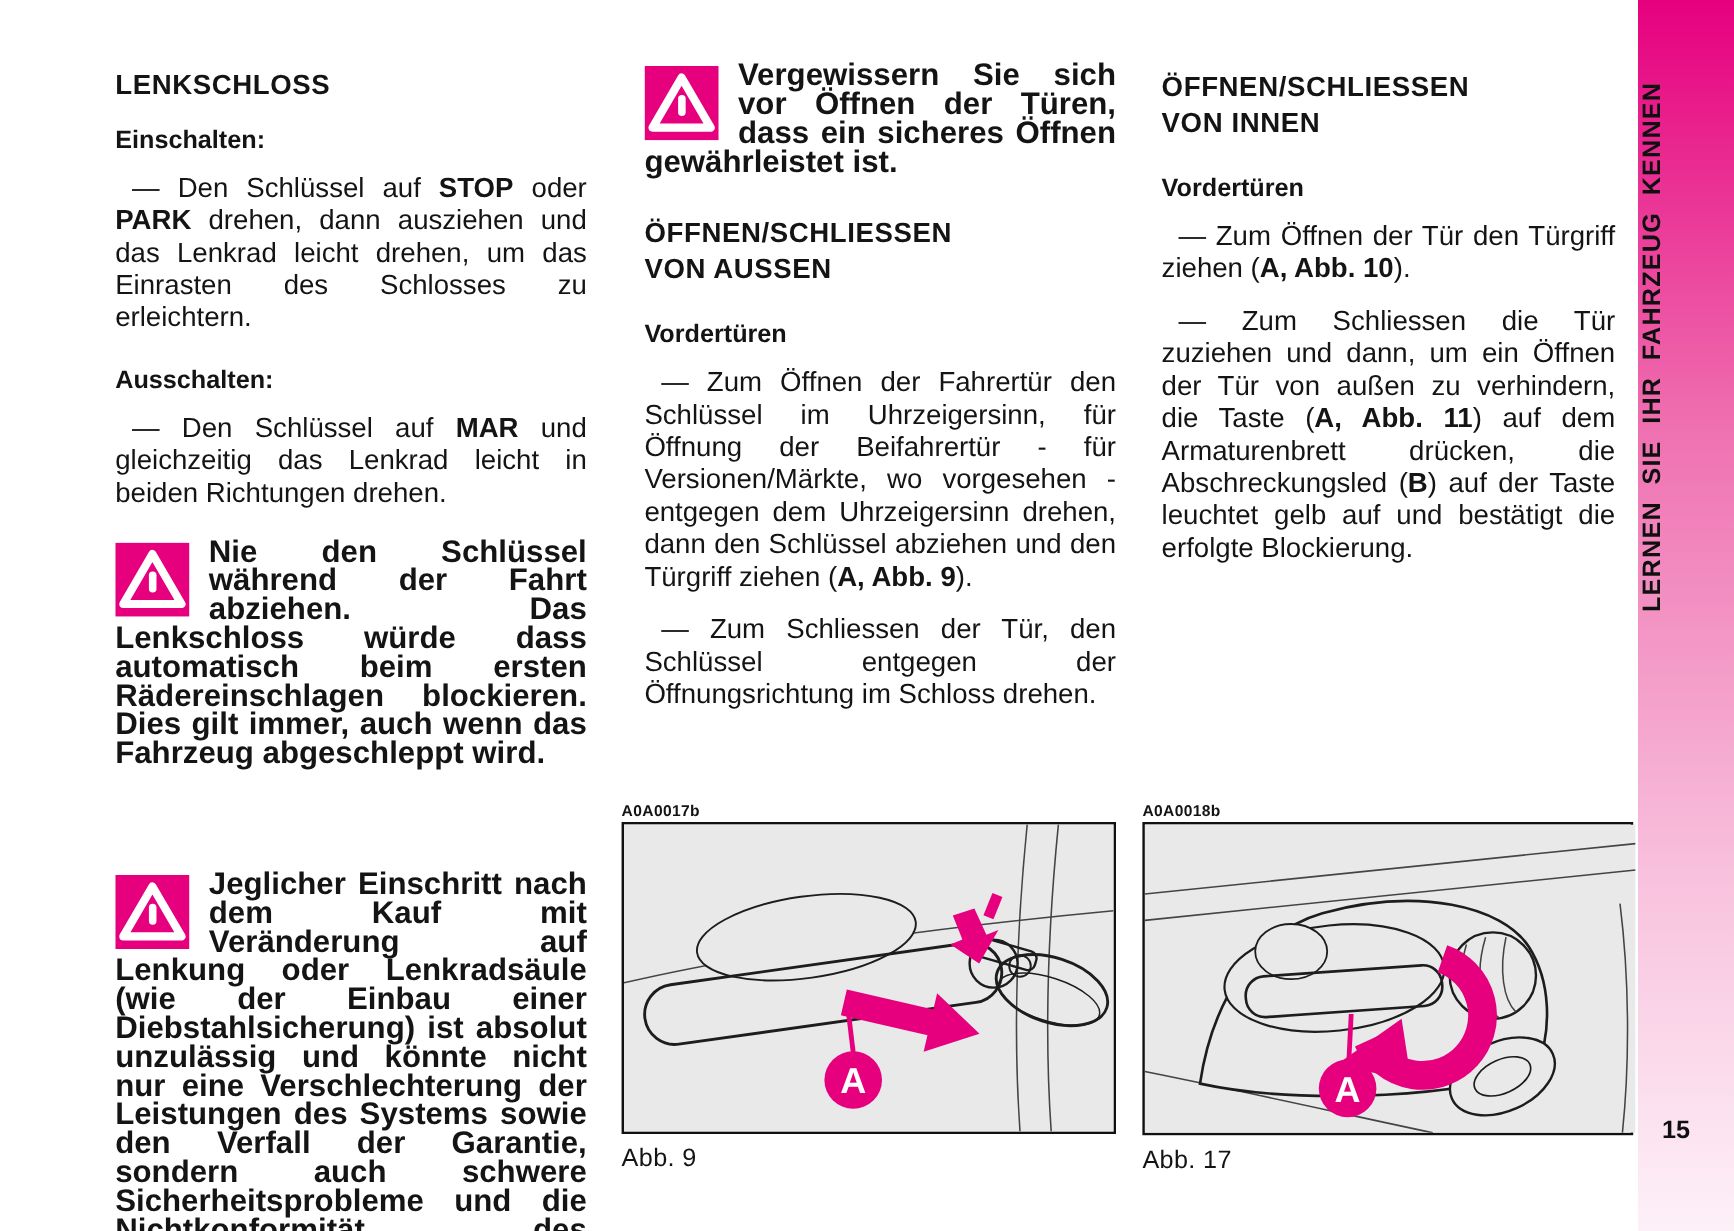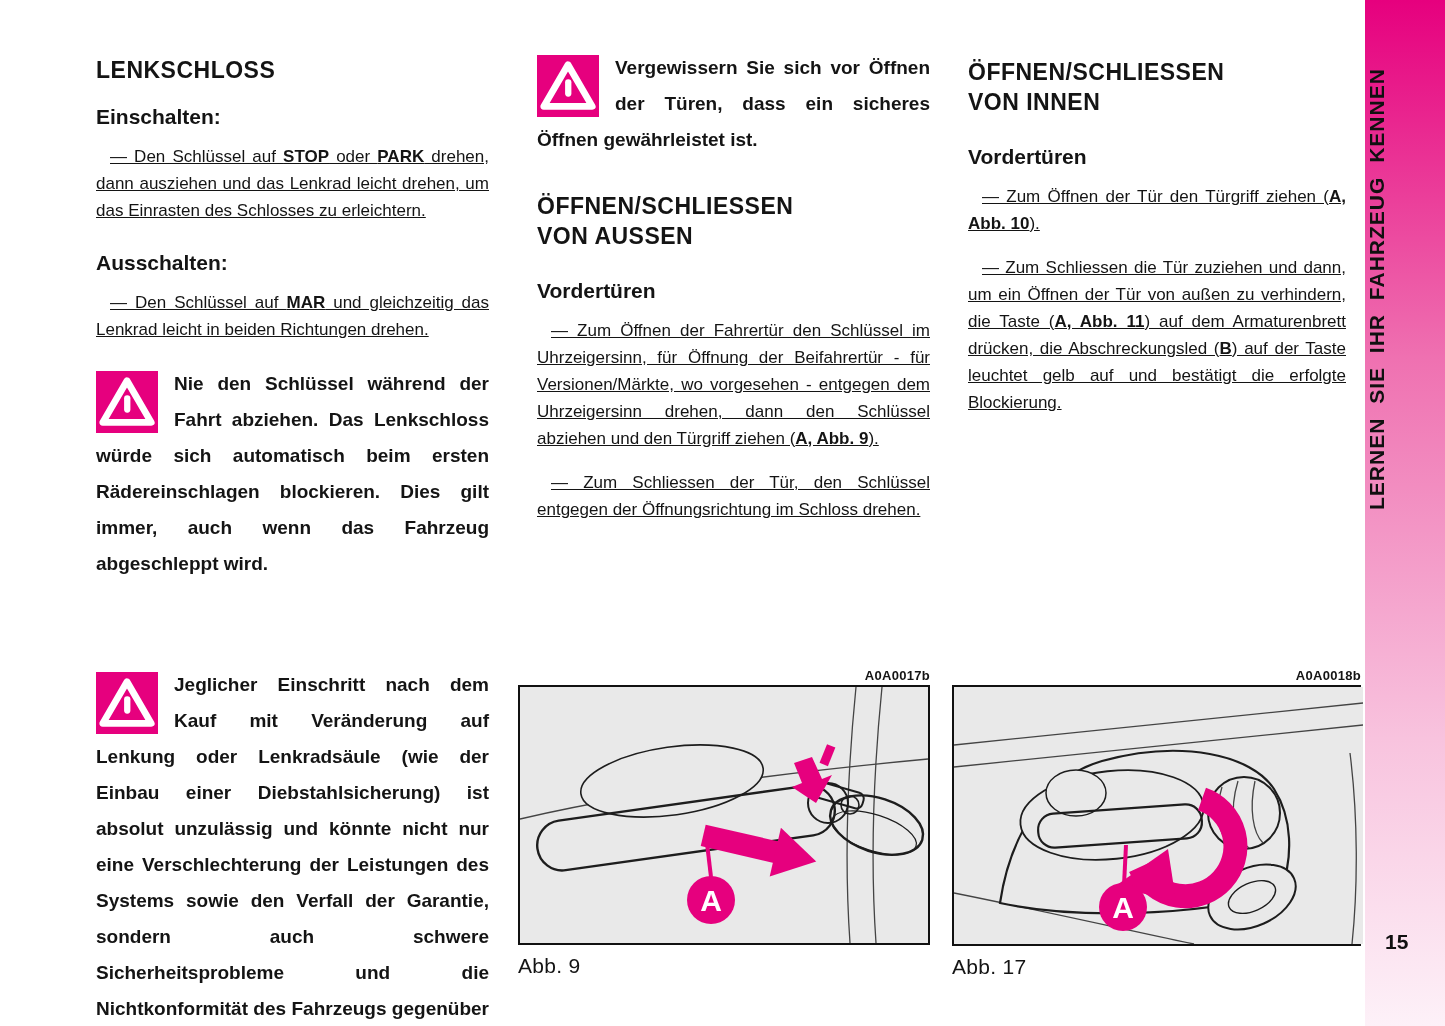--- a/index.html
+++ b/index.html
@@ -17,34 +17,34 @@
     font-family:"Liberation Sans",sans-serif;color:var(--ink);overflow:hidden;
   }
   .col{position:absolute;}
   #col1{left:96px;top:55px;width:393px;}
   #col2{left:537px;top:50px;width:393px;}
   #col3{left:968px;top:57px;width:378px;}
 
   .h-section{font-size:23px;font-weight:bold;letter-spacing:.5px;margin:0 0 20px 0;white-space:pre-line;line-height:1.32;}
   .h-main{font-size:34px;font-weight:bold;letter-spacing:.5px;margin:0 0 48px 0;}
   .h-sub{font-size:21px;font-weight:bold;margin:0 0 14px 0;}
-  p.body{font-size:17px;line-height:27px;text-align:justify;margin:0 0 17px 0;text-indent:14px;text-decoration:underline;}
+  p.body{font-size:23px;line-height:27px;text-align:justify;margin:0 0 17px 0;text-indent:14px;}
   p.body b{font-weight:bold;}
 
-  .warning{font-size:19px;line-height:36px;font-weight:bold;text-align:justify;margin:0;}
+  .warning{font-size:26px;line-height:24px;font-weight:bold;text-align:justify;margin:0;}
   .warn-icon{float:left;width:62px;height:62px;margin:5px 16px 4px 0;}
   .mt-warn1{margin-top:23px;}
   .mt-warn2{margin-top:85px;}
   .mt-sec{margin-top:33px;margin-bottom:0;}
   .mt-sub{margin-top:27px;}
 
   .figure{position:absolute;}
   #fig9{left:518px;top:668px;width:412px;}
   #fig10{left:952px;top:668px;width:409px;}
-  .fig-code{font-size:13px;font-weight:bold;text-align:right;height:15px;line-height:15px;margin-bottom:2px;letter-spacing:.3px;}
+  .fig-code{font-size:13px;font-weight:bold;text-align:left;height:15px;line-height:15px;margin-bottom:2px;letter-spacing:.3px;}
   .fig-box{border:2px solid #111;background:var(--figure_bg);}
   .fig-box svg{display:block;}
   .fig-caption{font-size:21px;margin-top:9px;letter-spacing:.3px;}
 
   .sidebar{
     position:absolute;left:1365px;top:0;width:80px;height:1026px;
     background:linear-gradient(180deg,var(--accent) 0%,var(--sidebar_mid) 35%,var(--sidebar_soft) 72%,var(--sidebar_end) 100%);
   }
   .sidebar-text{
     position:absolute;top:50px;left:0;width:80px;height:478px;
@@ -74,21 +74,21 @@
     <h2 class="h-section">LENKSCHLOSS</h2>
     <h3 class="h-sub">Einschalten:</h3>
     <p class="body"><span>— Den Schlüssel auf </span><b>STOP</b><span> oder </span><b>PARK</b><span> drehen, dann ausziehen und das Lenkrad leicht drehen, um das Einrasten des Schlosses zu erleichtern.</span></p>
     <h3 class="h-sub mt-sub">Ausschalten:</h3>
     <p class="body"><span>— Den Schlüssel auf </span><b>MAR</b><span> und gleichzeitig das Lenkrad leicht in beiden Richtungen drehen.</span></p>
 
     <div class="warning mt-warn1">
       <svg class="warn-icon">
           <use href="#warn-triangle"></use>
         </svg>
-      <span>Nie den Schlüssel während der Fahrt abziehen. Das Lenkschloss würde sich automatisch beim ersten Rädereinschlagen blockieren. Dies gilt immer, auch wenn das Fahrzeug abgeschleppt wird.</span>
+      <span>Nie den Schlüssel während der Fahrt abziehen. Das Lenkschloss würde dass automatisch beim ersten Rädereinschlagen blockieren. Dies gilt immer, auch wenn das Fahrzeug abgeschleppt wird.</span>
     </div>
 
     <div class="warning mt-warn2">
       <svg class="warn-icon">
           <use href="#warn-triangle"></use>
         </svg>
       <span>Jeglicher Einschritt nach dem Kauf mit Veränderung auf Lenkung oder Lenkradsäule (wie der Einbau einer Diebstahlsicherung) ist absolut unzulässig und könnte nicht nur eine Verschlechterung der Leistungen des Systems sowie den Verfall der Garantie, sondern auch schwere Sicherheitsprobleme und die Nichtkonformität des Fahrzeugs gegenüber der Zulassung verursachen.</span>
     </div>
   </div>
 

